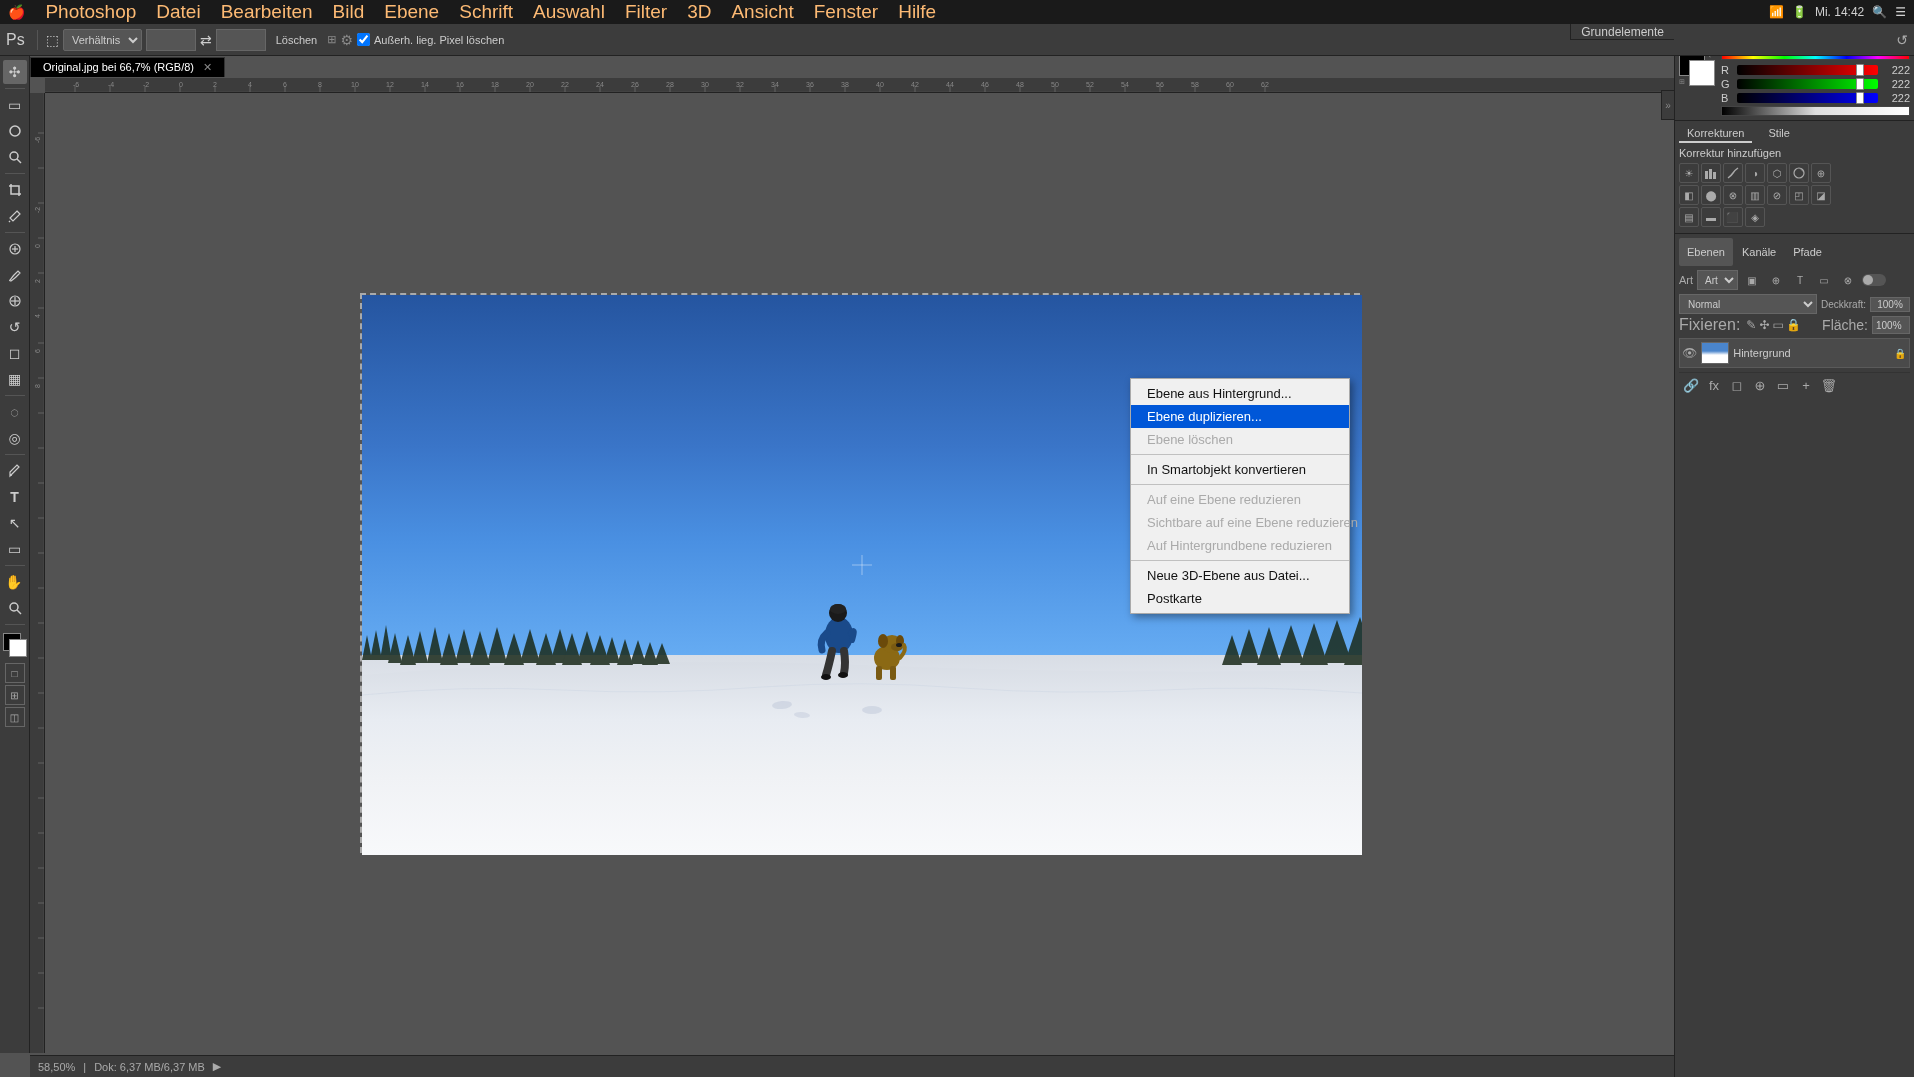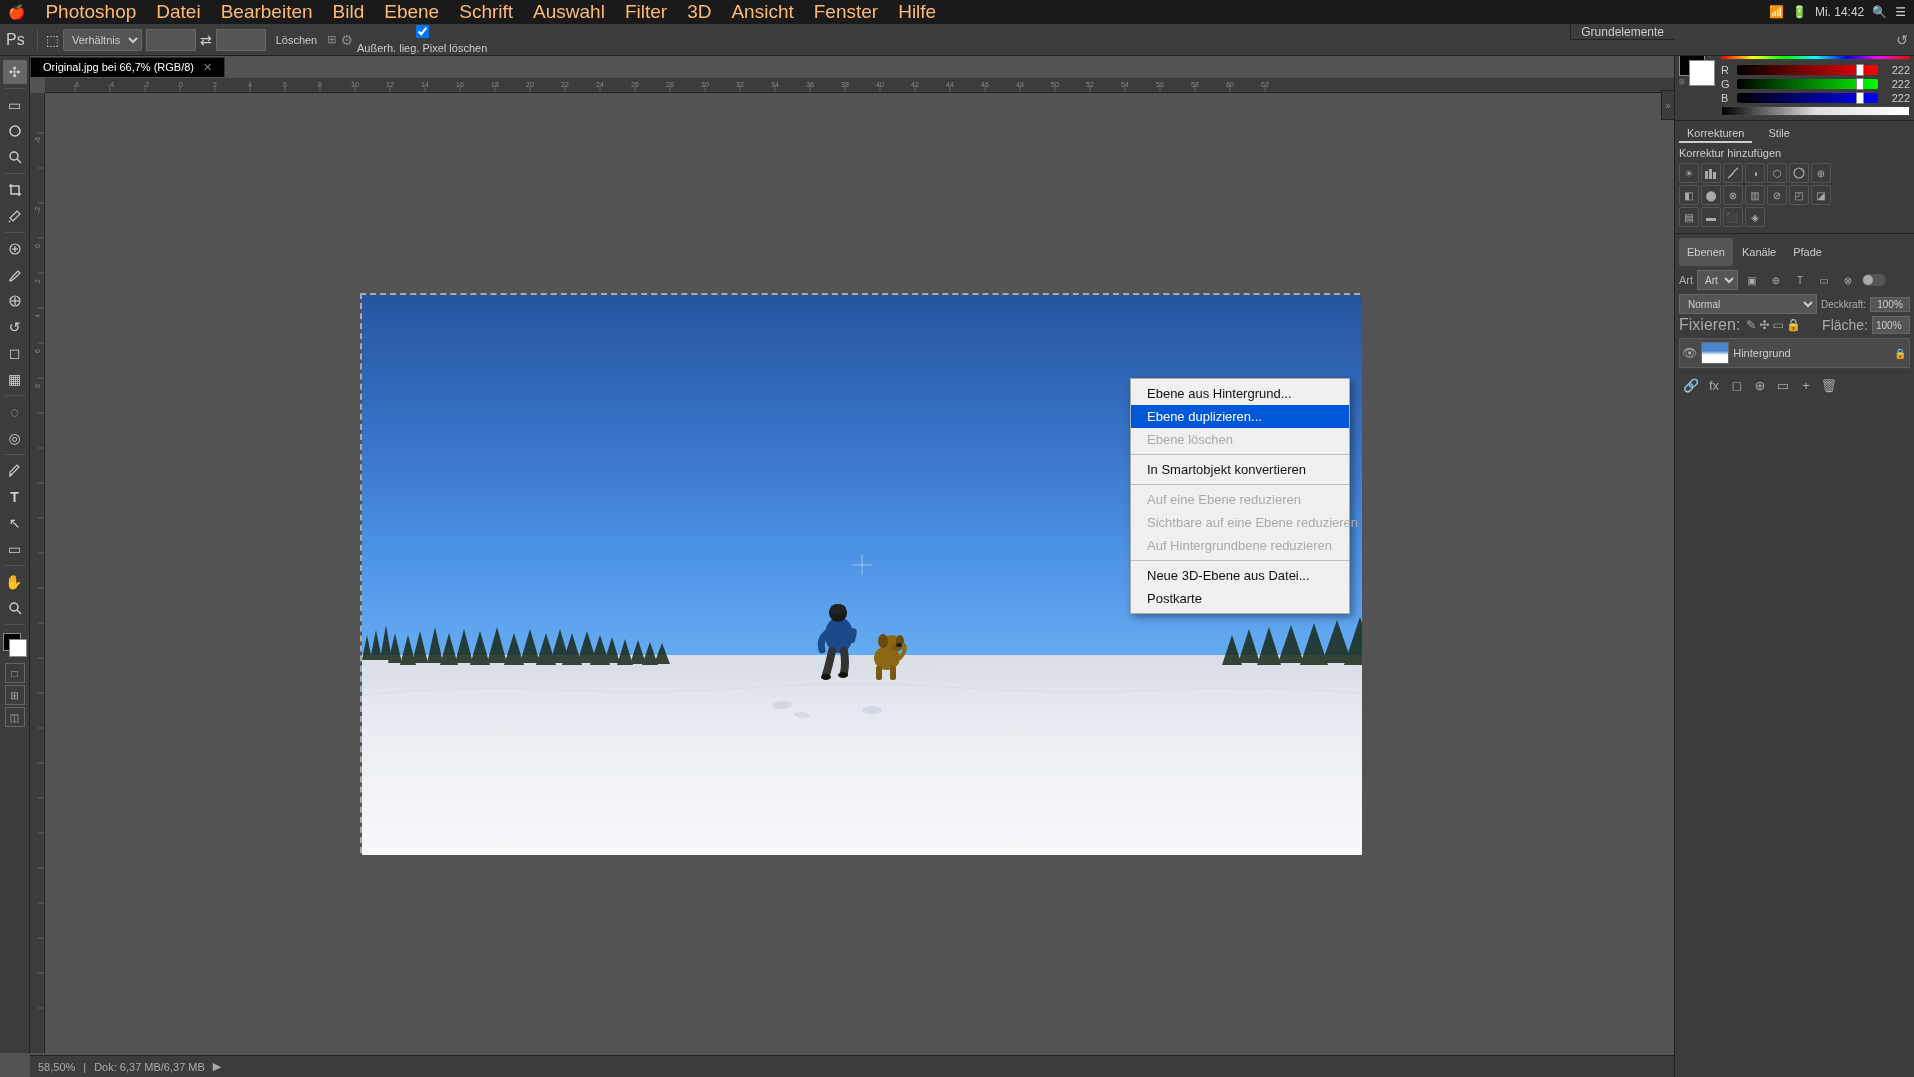--- a/index.html
+++ b/index.html
@@ -554,21 +554,21 @@
   <span style="font-size:14px; color:#ccc;">⬚</span>
   <select class="toolbar-select">
     <option>Verhältnis</option>
   </select>
   <input type="text" style="width: 50px; background: rgb(85, 85, 85); border: 1px solid rgb(102, 102, 102); color: rgb(204, 204, 204); font-size: 11px; padding: 2px; height: 22px;" value="">
   <span style="font-size:14px; color:#ccc;">⇄</span>
   <input type="text" style="width: 50px; background: rgb(85, 85, 85); border: 1px solid rgb(102, 102, 102); color: rgb(204, 204, 204); font-size: 11px; padding: 2px; height: 22px;" value="">
   <button class="toolbar-btn">Löschen</button>
   <span style="font-size:11px; color:#888;">⊞</span>
   <span style="font-size:14px; color:#888;">⚙</span>
-  <label style="display:flex; align-items:center; gap:4px; font-size:11px; color:#ccc; cursor:pointer;flex-direction:column;">
+  <label style="display:flex; align-items:center; gap:4px; font-size:11px; color:#ccc; cursor:pointer;">
     <input type="checkbox" checked="" style="">
     <span>Außerh. lieg. Pixel löschen</span>
   </label>
   <div class="toolbar-right">
     <span style="font-size:14px; color:#aaa; cursor:pointer;">↺</span>
   </div>
 </div>
 
 <div id="grundelemente-btn">
   <span>Grundelemente</span>

